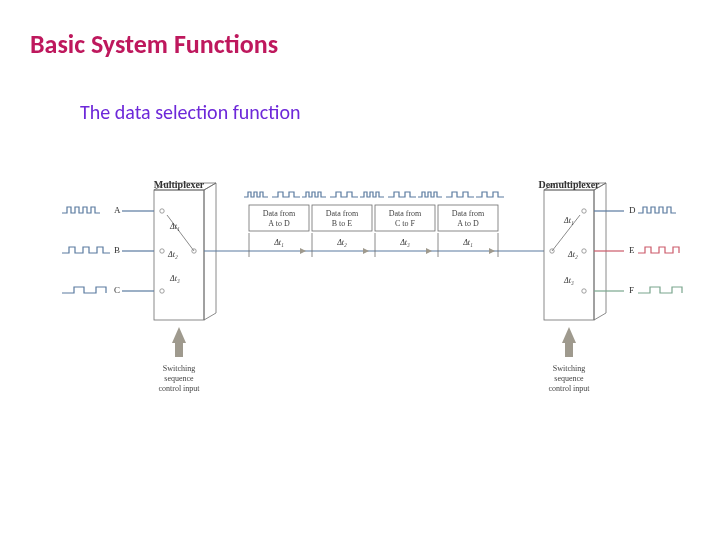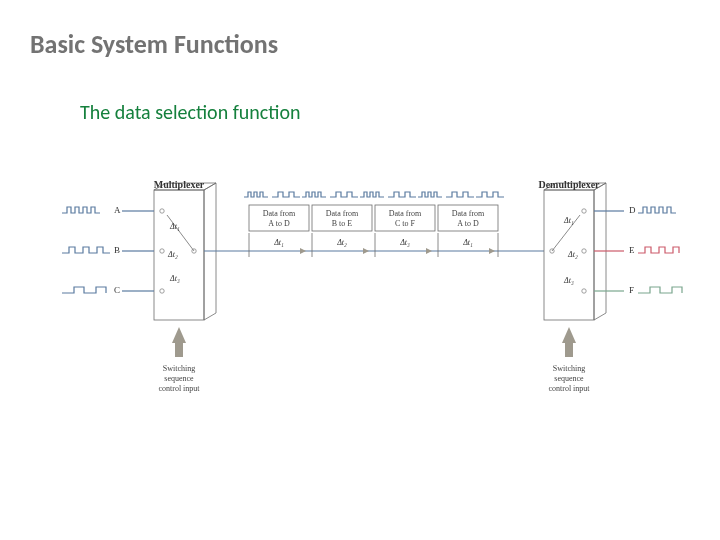--- a/index.html
+++ b/index.html
@@ -1,19 +1,19 @@
 <!DOCTYPE html>
 <html><head>
 <meta charset="utf-8">
 <style>
   * { box-sizing: border-box; margin: 0; padding: 0; }
   html, body { width: 720px; height: 540px; background: #fff; font-family: "Calibri", "Segoe UI", Arial, sans-serif; }
   .slide { position: relative; width: 720px; height: 540px; }
-  .title   { position: absolute; left: 30px; top: 28px; font-size: 26px; font-weight: 700; color: #737373; }
-  .subtitle{ position: absolute; left: 80px; top: 100px; font-size: 20px; color: #15803d; }
+  .title   { position: absolute; left: 30px; top: 28px; font-size: 26px; font-weight: 700; color: #be185d; }
+  .subtitle{ position: absolute; left: 80px; top: 100px; font-size: 20px; color: #6d28d9; }
   .diagram { position: absolute; left: 44px; top: 175px; width: 640px; height: 230px; }
   .diagram svg { width: 100%; height: 100%; }
   .block-label { font-family: "Times New Roman", serif; font-weight: 700; font-size: 10px; fill: #333; }
   .small-label { font-family: "Times New Roman", serif; font-size: 9px;  fill: #333; }
   .tiny-label  { font-family: "Times New Roman", serif; font-size: 8px;  fill: #444; }
   .pink-face   { fill: #f7cfd4; }
   .blue-face   { fill: #bcd8ee; }
   .orange-face { fill: #f7e2b6; }
   .green-face  { fill: #b9dec3; }
   .side-shadow { fill: #e9e4da; }

